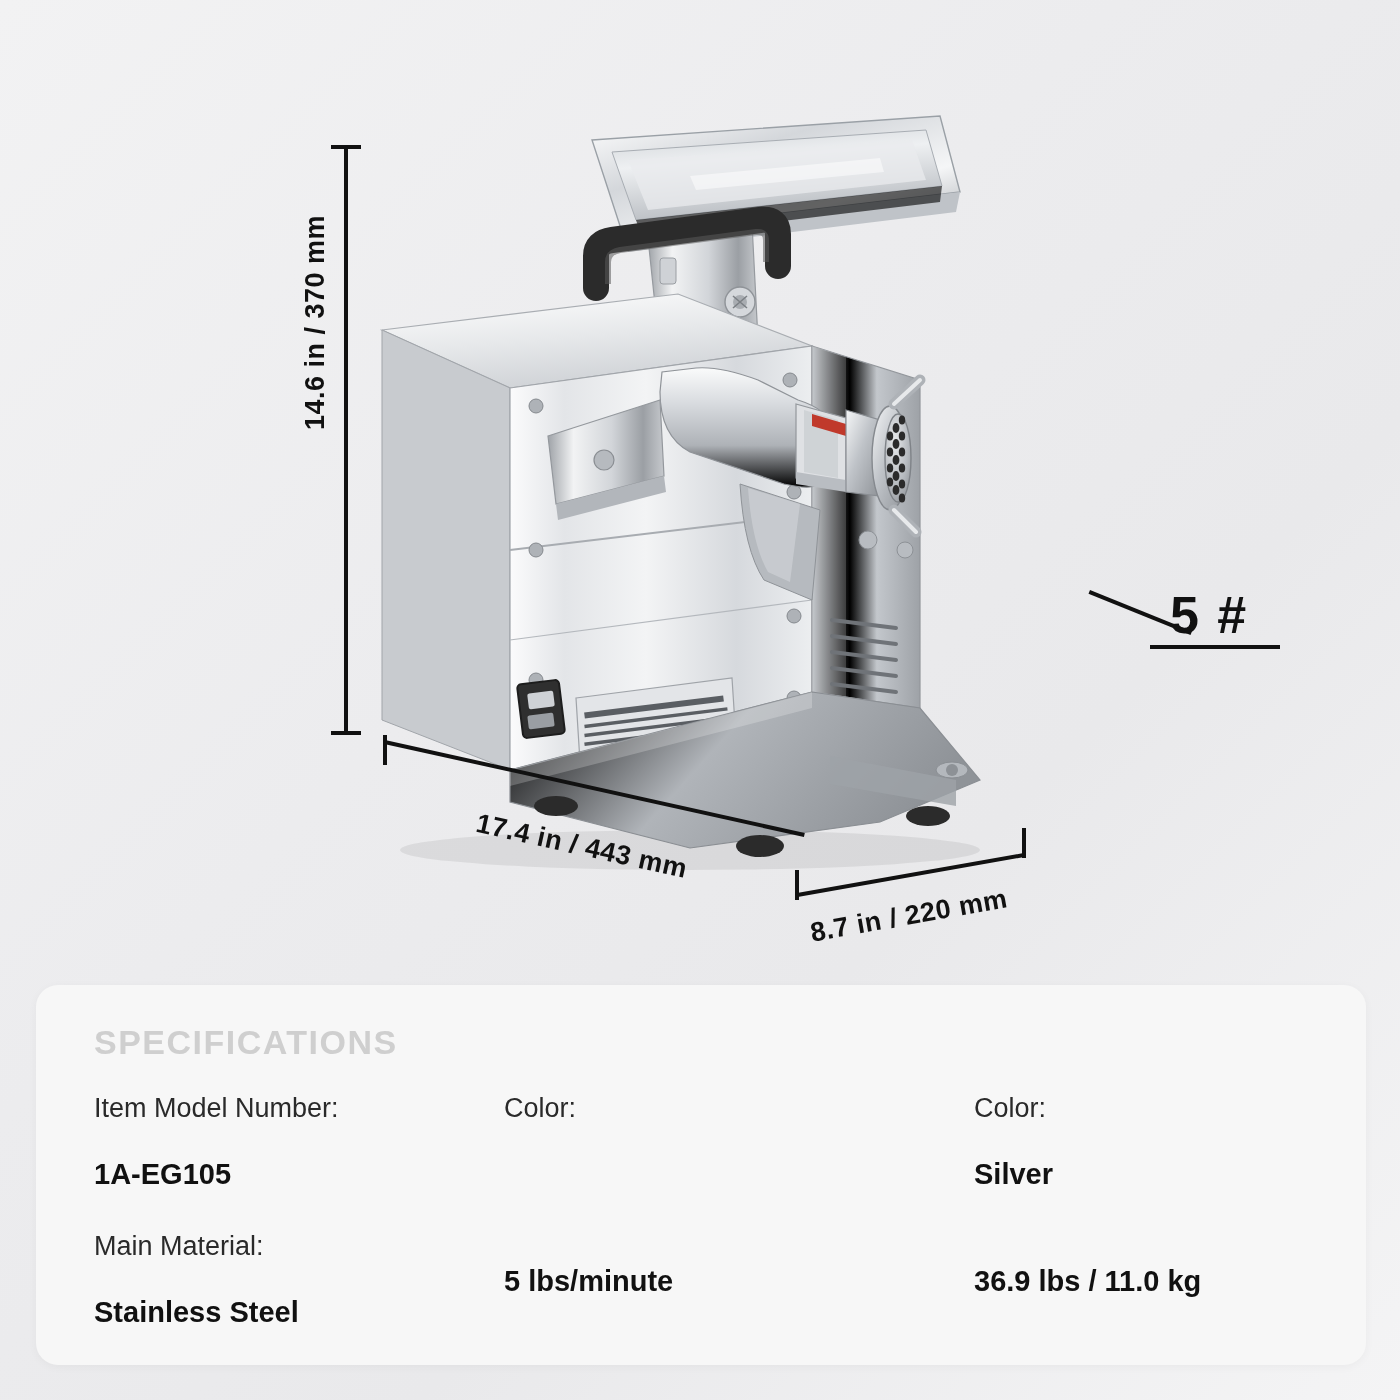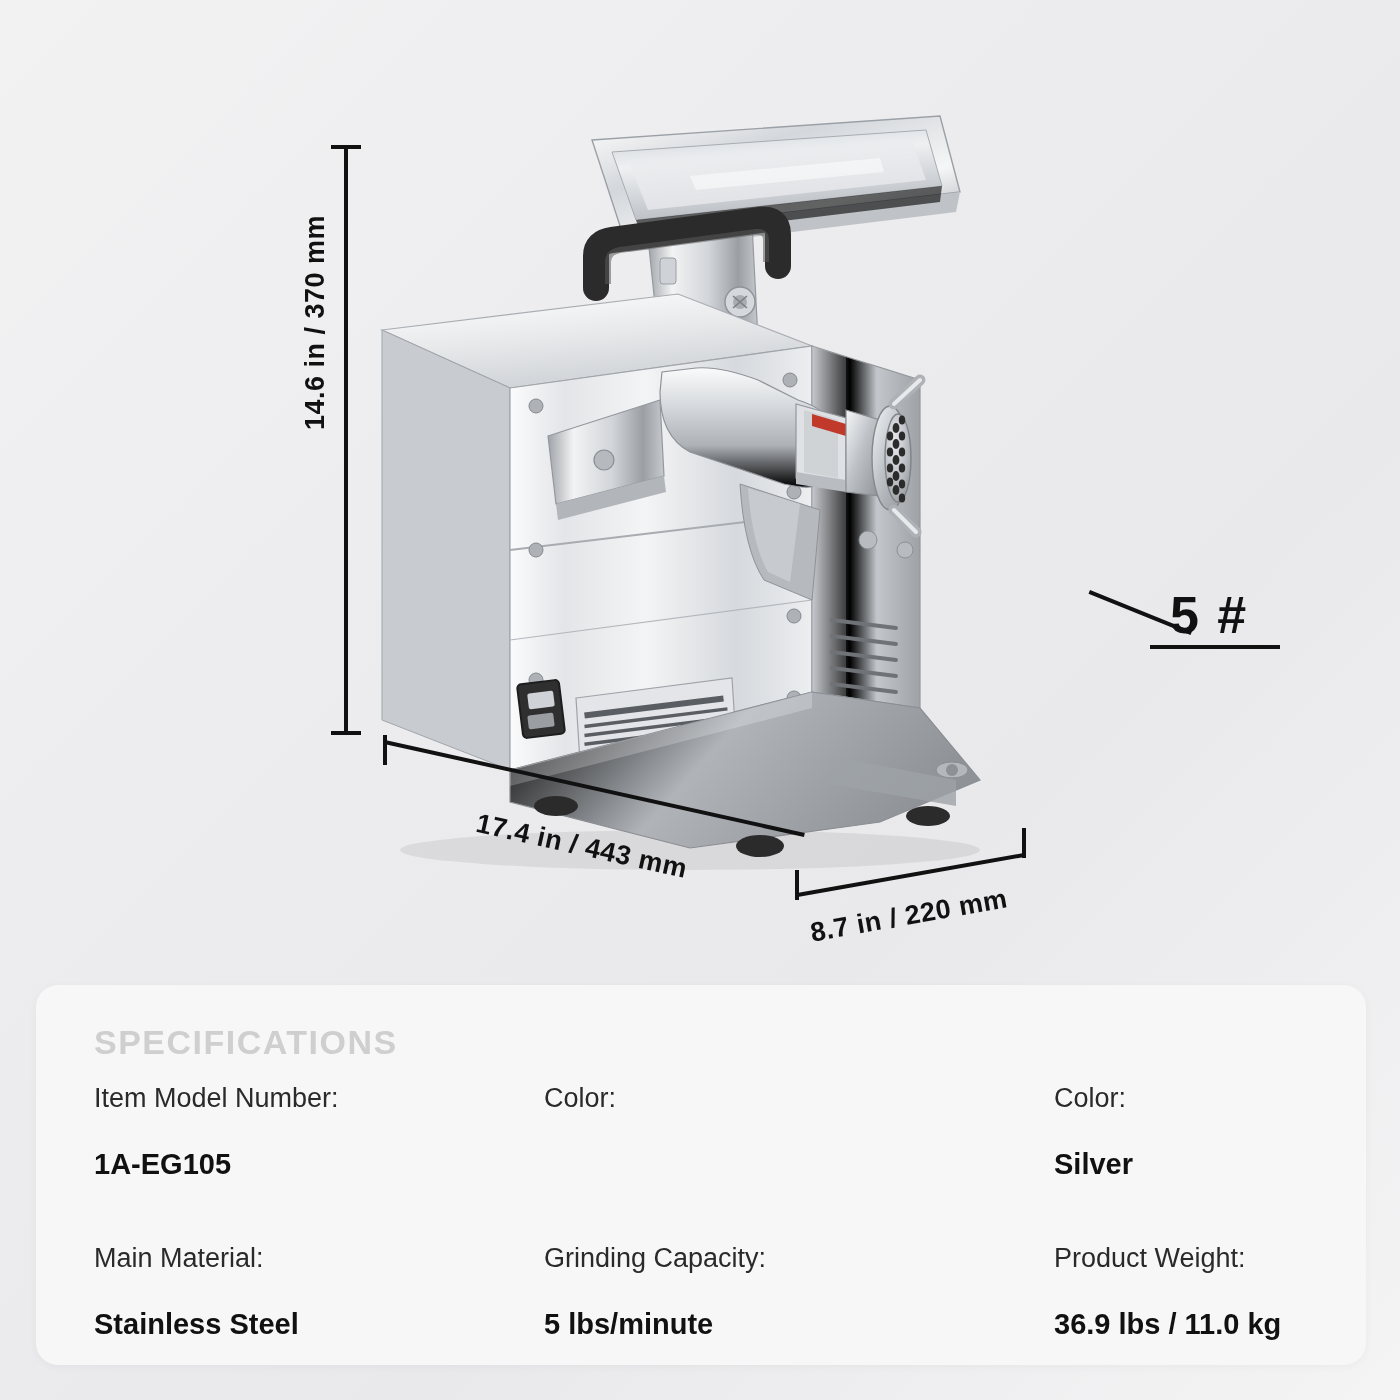--- a/index.html
+++ b/index.html
@@ -92,28 +92,27 @@
   #spec-title {
     position: absolute;
     left: 58px; top: 38px;
     font-size: 34px;
     font-weight: bold;
     color: #cfcfcf;
     letter-spacing: 1.5px;
   }
   #spec-grid {
     position: absolute;
-    left: 58px; top: 98px;
+    left: 58px; top: 108px;
     width: 1220px;
     display: grid;
     grid-template-columns: 410px 470px 340px;
     grid-template-rows: 120px 120px;
     column-gap: 0px;
     row-gap: 18px;
-    gap: 40px;
   }
   .spec-cell { }
   .spec-key {
     font-size: 27px;
     color: #2a2a2a;
     font-weight: normal;
     margin-bottom: 12px;
   }
   .spec-val {
     font-size: 29px;
@@ -369,22 +368,20 @@
       </div>
       <div class="spec-cell">
         <div class="spec-key">Color:</div>
         <div class="spec-val">Silver</div>
       </div>
       <div class="spec-cell">
         <div class="spec-key">Main Material:</div>
         <div class="spec-val">Stainless Steel</div>
       </div>
       <div class="spec-cell">
-        <div class="spec-key">Grinding Capacity:</div>
         <div class="spec-val">5 lbs/minute</div>
       </div>
       <div class="spec-cell">
-        <div class="spec-key">Product Weight:</div>
         <div class="spec-val">36.9 lbs / 11.0 kg</div>
       </div>
     </div>
   </div>
 </div>
 
 </body></html>

